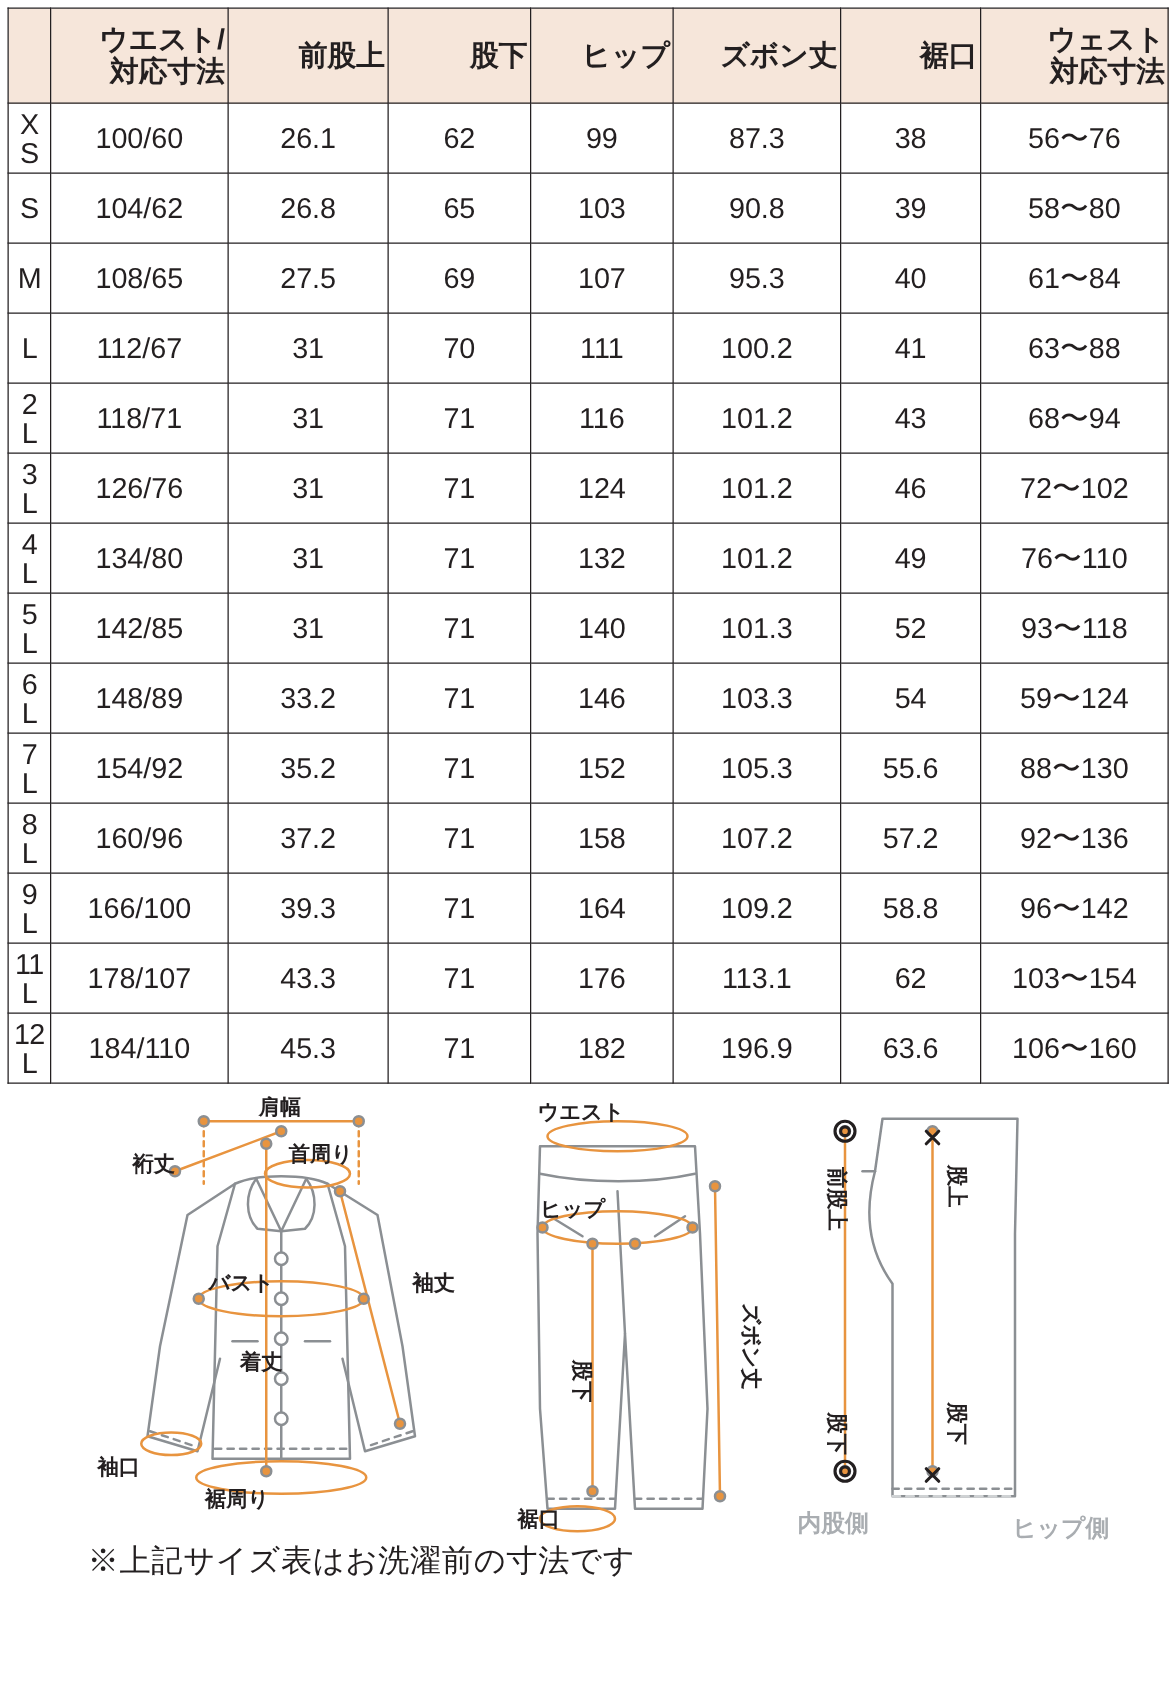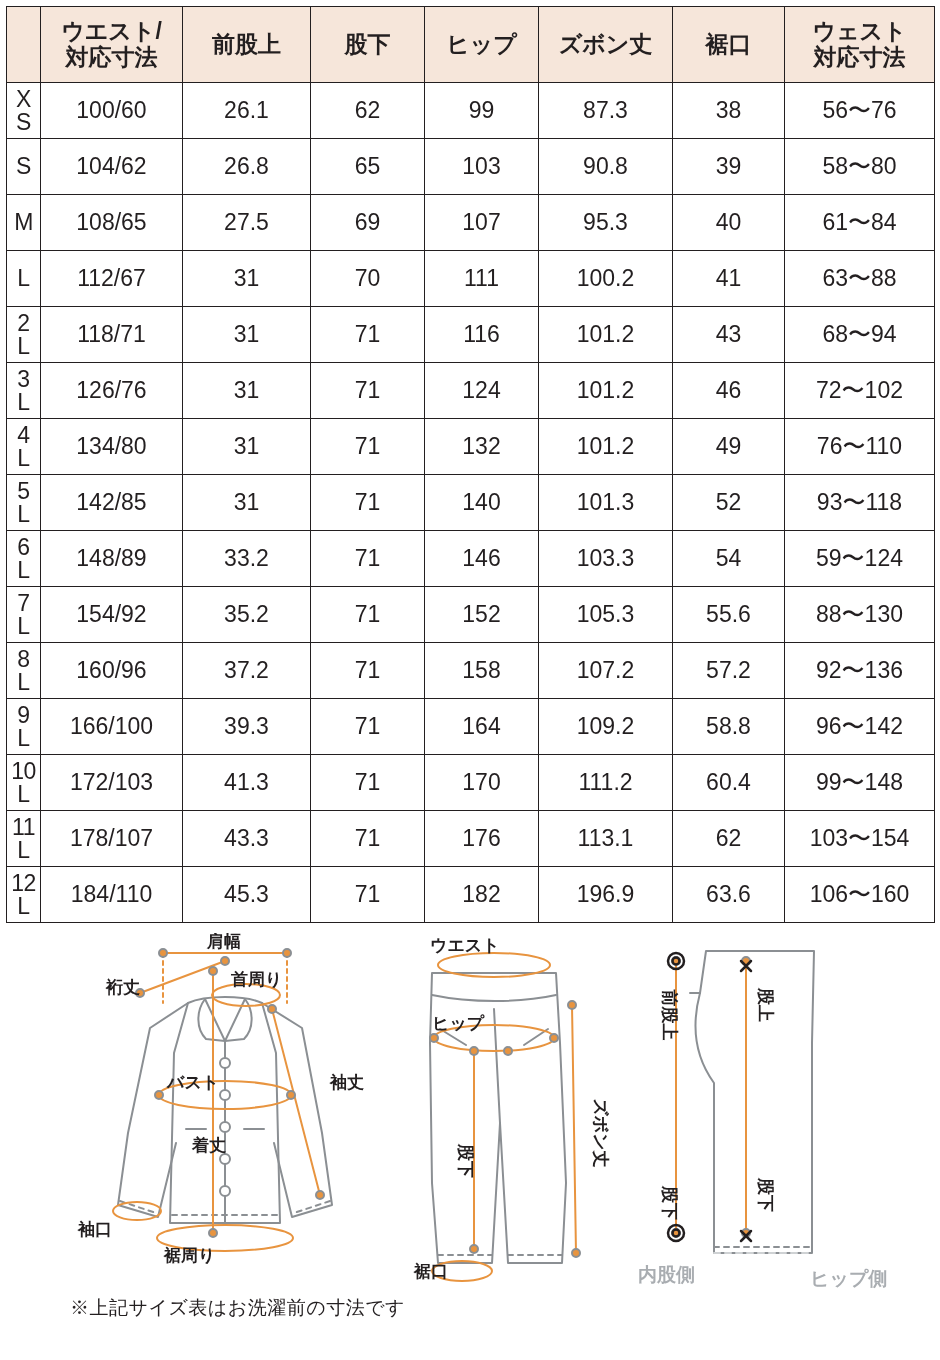--- a/index.html
+++ b/index.html
@@ -33,20 +33,21 @@
     padding: 0;
     height: 56px;
   }
   table.size-table thead th {
     background: #f6e6da;
     font-weight: bold;
     font-size: 23px;
     line-height: 1.12;
     height: 76px;
     padding: 2px 2px;
+    text-align: right;
   }
   table.size-table thead th.corner {
     background: #f6e6da;
     width: 34px;
   }
   col.c-size    { width: 34px; }
   col.c-waist   { width: 142px; }
   col.c-rise    { width: 128px; }
   col.c-inseam  { width: 114px; }
   col.c-hip     { width: 114px; }
@@ -72,21 +73,21 @@
     margin: 10px 0 0 0;
     width: 758px;
     height: 390px;
   }
   .illus-wrap svg { display:block; }
 
   .footnote {
     position: absolute;
     left: 70px;
     bottom: 2px;
-    font-size: 19px;
+    font-size: 25px;
     color: #231f20;
     letter-spacing: 0.5px;
   }
 </style>
 </head>
 <body>
 
 <div id="page">
 
   <table class="size-table">
@@ -261,33 +262,20 @@
           <td>166/100</td>
           <td>39.3</td>
           <td>71</td>
           <td>164</td>
           <td>109.2</td>
           <td>58.8</td>
           <td>96〜142</td>
         </tr>
         <tr>
           <td class="size-label">
-            <span class="stack">10</span>
-            <span class="stack">L</span>
-          </td>
-          <td>172/103</td>
-          <td>41.3</td>
-          <td>71</td>
-          <td>170</td>
-          <td>111.2</td>
-          <td>60.4</td>
-          <td>99〜148</td>
-        </tr>
-        <tr>
-          <td class="size-label">
             <span class="stack">11</span>
             <span class="stack">L</span>
           </td>
           <td>178/107</td>
           <td>43.3</td>
           <td>71</td>
           <td>176</td>
           <td>113.1</td>
           <td>62</td>
           <td>103〜154</td>

